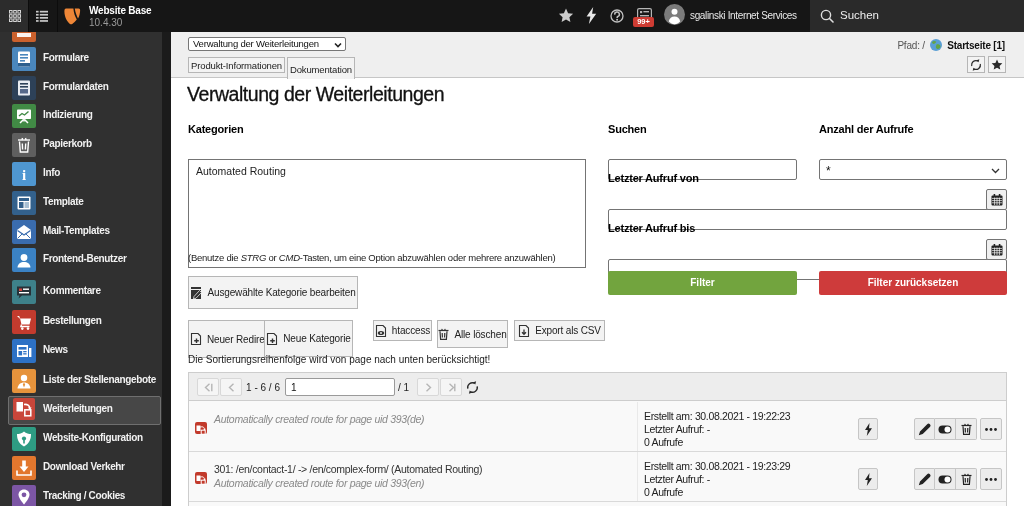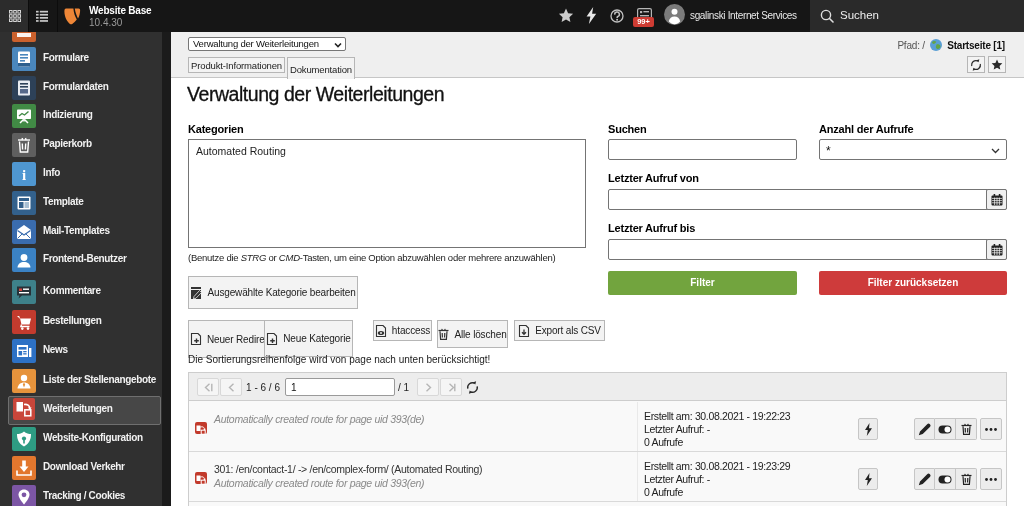--- a/index.html
+++ b/index.html
@@ -14,21 +14,21 @@
 #sidebar { position:absolute; left:0; top:32px; width:162px; height:474px; background:#303030; }
 #sidestrip { position:absolute; left:162px; top:32px; width:9px; height:474px; background:#1b1b1b; }
 .micon { position:absolute; left:12px; width:24px; height:24px; border-radius:2px; }
 .mlabel { position:absolute; left:43px; color:#f2f2f2; font-size:10px; font-weight:bold; letter-spacing:-0.35px; white-space:nowrap; }
 #mactive { position:absolute; left:8px; width:153px; height:29px; background:#474747; border:1px solid #6f6f6f; border-radius:2px; }
 
 #docheader { position:absolute; left:171px; top:32px; width:853px; height:46px; background:#efefef; border-bottom:1px solid #c6c6c6; }
 
 #content { position:absolute; left:171px; top:79px; width:853px; height:427px; background:#fff; }
 .lbl { position:absolute; font-size:11px; font-weight:bold; color:#000; letter-spacing:-0.2px; white-space:nowrap; }
-.inp { position:absolute; background:#fff; border:1px solid #747474; border-radius:2px; }
+.inp { position:absolute; background:#fff; border:1px solid #747474; border-radius:2px;margin-top:20px; }
 .btn { position:absolute; background:#f3f3f3; border:1px solid #b6b6b6; border-radius:0; font-size:10px; letter-spacing:-0.15px; color:#222; display:flex; align-items:center; justify-content:center; white-space:nowrap; }
 .btn svg { margin-right:5px; }
 .abtn { position:absolute; background:#ececec; border:1px solid #c6c6c6; border-radius:2px; display:flex; align-items:center; justify-content:center; }
 
 .pbtn { position:absolute; top:5px; width:22px; height:18px; background:#f5f5f5; border:1px solid #d8d8d8; border-radius:2px; display:flex; align-items:center; justify-content:center; }
 .ricon { position:absolute; left:6px; width:12px; height:12px; background:#c23a2b; border-radius:2px; }
 .rtxt { position:absolute; left:25px; font-size:10.5px; letter-spacing:-0.3px; line-height:13.5px; white-space:nowrap; }
 .r1 { color:#333; }
 .r2 { color:#8a8a8a; font-style:italic; }
 .rdate { position:absolute; left:455px; font-size:10.5px; letter-spacing:-0.35px; line-height:13.2px; color:#222; white-space:nowrap; }

